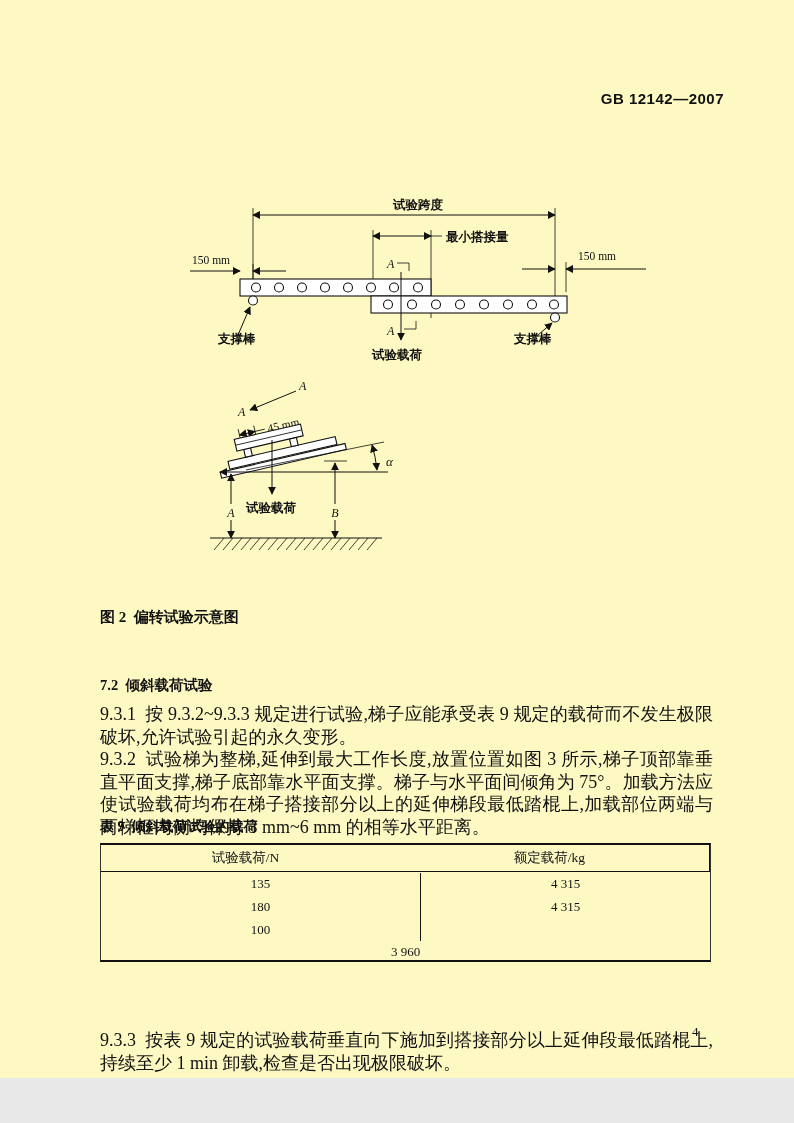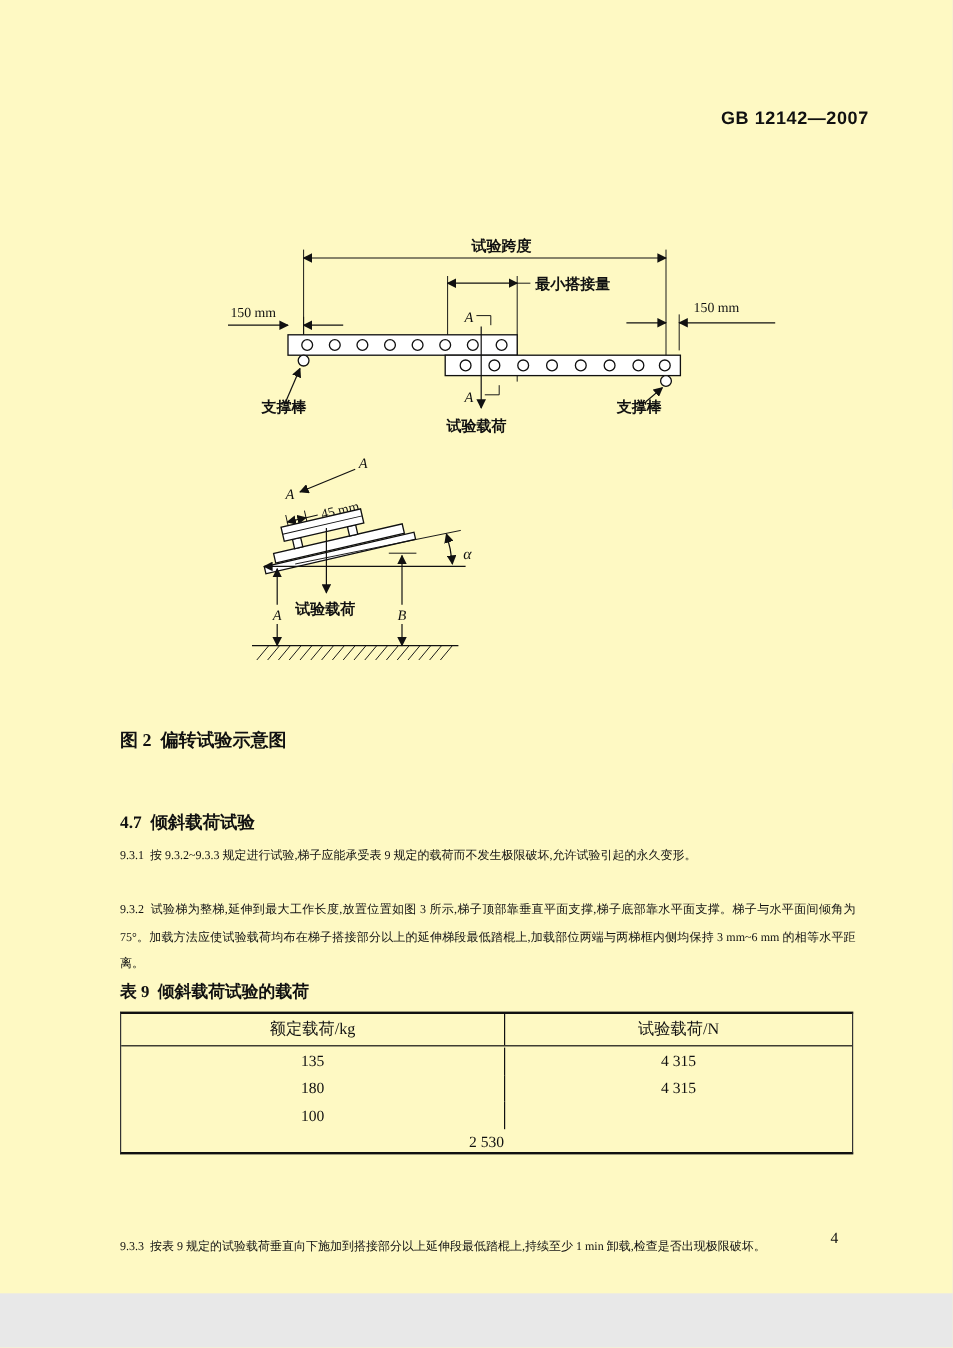--- a/index.html
+++ b/index.html
@@ -27,21 +27,21 @@
   .caption {
     position:absolute; left:100px; top:608px; width:612px;
     text-align:left; font-weight:bold; font-size:15px; white-space:pre;
   }
   .h93 {
     position:absolute; left:100px; top:676px; width:612px;
     font-weight:bold; font-size:14.5px; white-space:pre;
   }
   .para {
     position:absolute; left:100px; width:613px;
-    font-size:10px; line-height:22.6px;
+    font-size:18px; line-height:22.6px;
     text-align:justify; white-space:pre-wrap;
   }
   .p931 { top:703px; }
   .p932 { top:748px; }
   .p933 { top:1029px; }
   .tbl-title {
     position:absolute; left:100px; top:818px; width:612px;
     text-align:left; font-weight:bold; font-size:14px; white-space:pre;
   }
   .tbl {
@@ -202,45 +202,45 @@
         <line class="thin" x1="133" y1="178" x2="143" y2="166"></line>
       <line class="thin" x1="142" y1="178" x2="152" y2="166"></line>
         <line class="thin" x1="151" y1="178" x2="161" y2="166"></line>
       <line class="thin" x1="160" y1="178" x2="170" y2="166"></line>
         <line class="thin" x1="169" y1="178" x2="179" y2="166"></line>
     </g>
   </svg>
 
   <div class="caption">图 2  偏转试验示意图</div>
 
-  <div class="h93">4.7  倾斜载荷试验</div>
+  <div class="h93">7.2  倾斜载荷试验</div>
   <div class="para p931">9.3.1  按 9.3.2~9.3.3 规定进行试验,梯子应能承受表 9 规定的载荷而不发生极限破坏,允许试验引起的永久变形。</div>
   <div class="para p932">9.3.2  试验梯为整梯,延伸到最大工作长度,放置位置如图 3 所示,梯子顶部靠垂直平面支撑,梯子底部靠水平面支撑。梯子与水平面间倾角为 75°。加载方法应使试验载荷均布在梯子搭接部分以上的延伸梯段最低踏棍上,加载部位两端与两梯框内侧均保持 3 mm~6 mm 的相等水平距离。</div>
 
   <div class="tbl-title">表 9  倾斜载荷试验的载荷</div>
 
   <div class="tbl">
     <div class="tbl-row tbl-header">
+      <div class="tbl-cell c1">试验载荷/N</div>
       <div class="tbl-cell c0">额定载荷/kg</div>
-      <div class="tbl-cell c1">试验载荷/N</div>
     </div>
     <div class="tbl-body">
       <div class="tbl-row tbl-body-row">
         <div class="tbl-cell c0">135</div>
         <div class="tbl-cell c1">4 315</div>
       </div>
       <div class="tbl-row tbl-body-row">
         <div class="tbl-cell c0">180</div>
         <div class="tbl-cell c1">4 315</div>
       </div>
       <div class="tbl-row tbl-body-row">
         <div class="tbl-cell c0">100</div>
       </div>
       <div class="tbl-row tbl-body-row">
-        <div class="tbl-cell c1">2 530</div>
+        <div class="tbl-cell c1">3 960</div>
       </div>
     </div>
   </div>
 
   <div class="para p933">9.3.3  按表 9 规定的试验载荷垂直向下施加到搭接部分以上延伸段最低踏棍上,持续至少 1 min 卸载,检查是否出现极限破坏。</div>
 
   <div class="pageno">4</div>
 
 </div>
 

